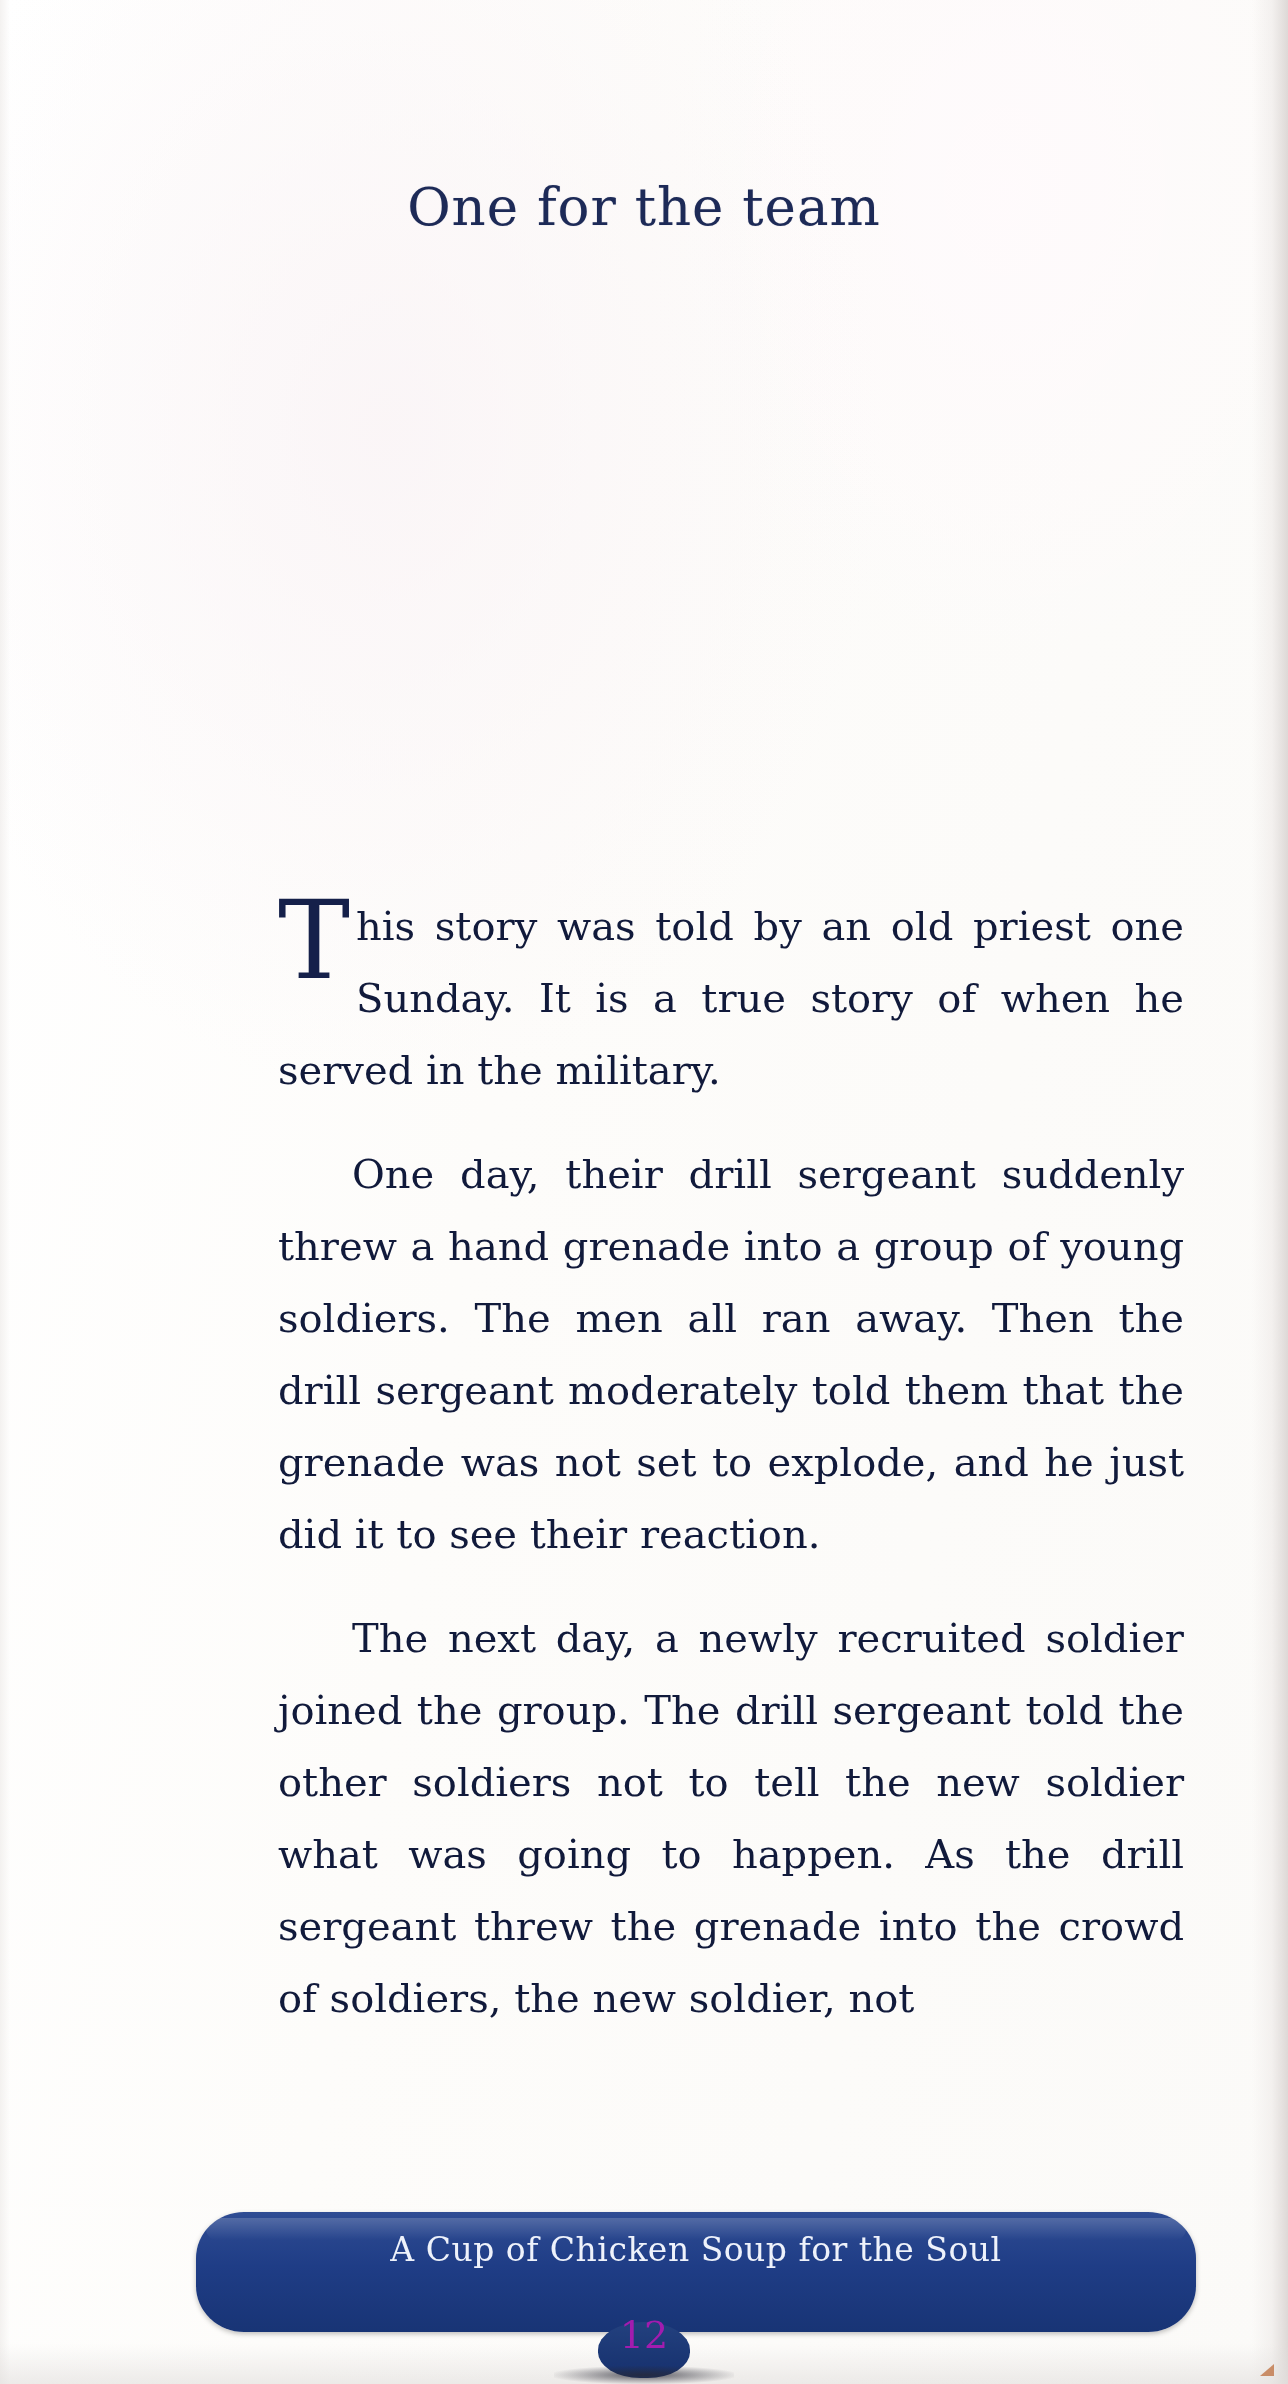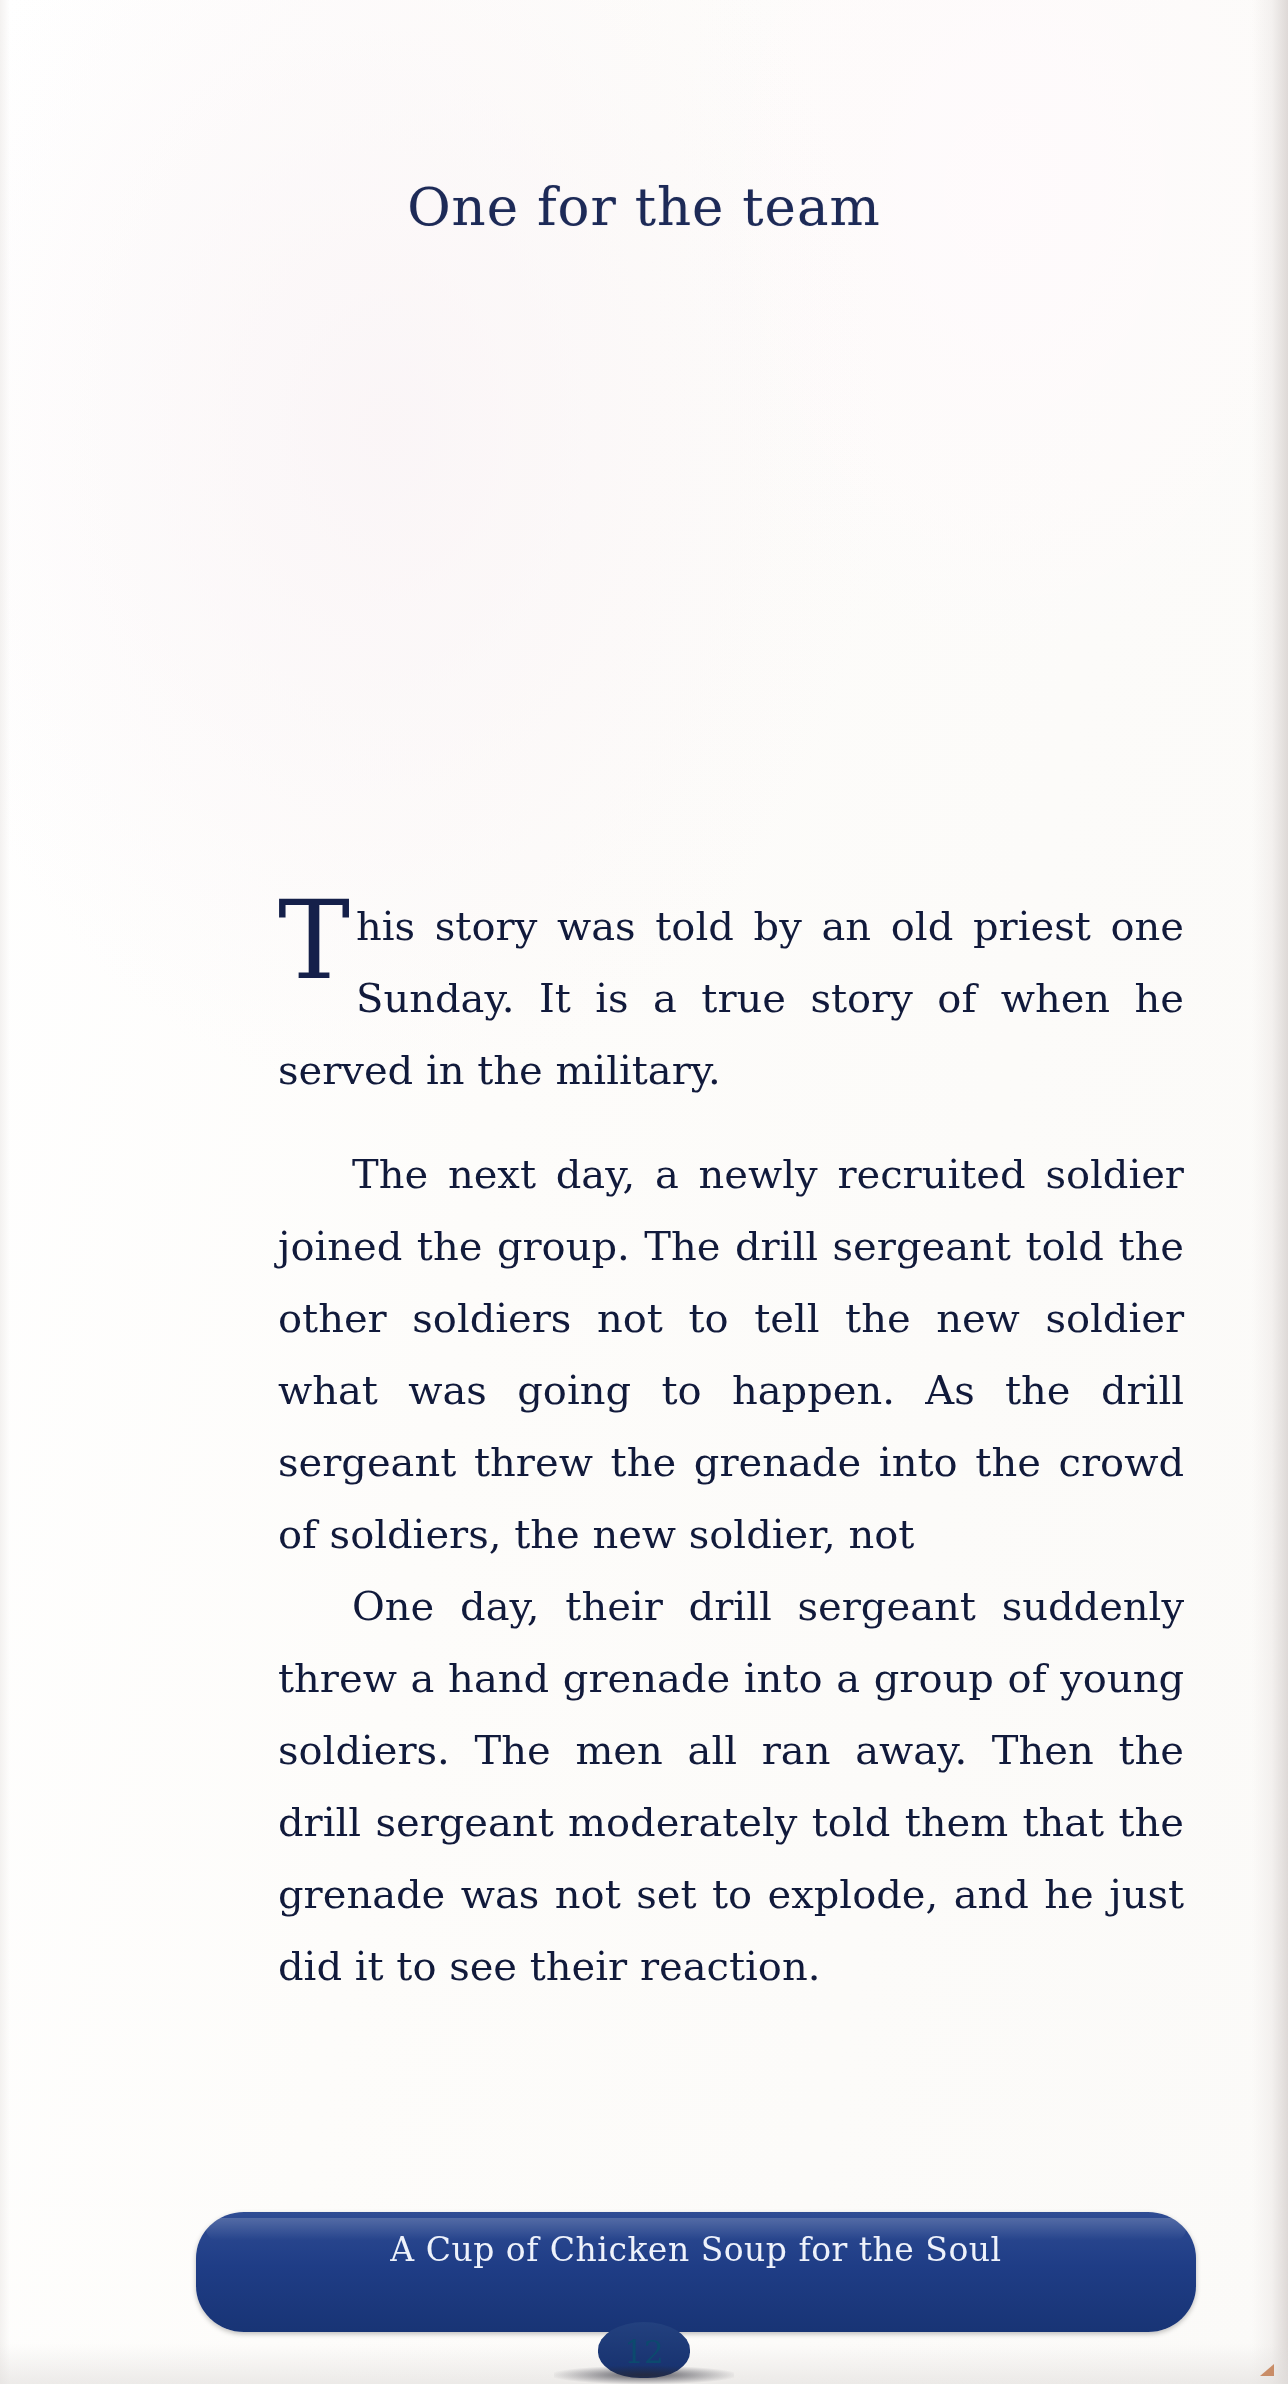--- a/index.html
+++ b/index.html
@@ -155,24 +155,24 @@
     width: 92px;
     height: 56px;
     border-radius: 50% 50% 46% 46%;
     background: linear-gradient(180deg, #23417f 0%, #16306d 100%);
     z-index: 3;
   }
   .page-number {
     position: absolute;
     left: 50%;
     transform: translateX(-50%);
-    bottom: 14px;
-    color: #0c4a6e;
-    font-family: "DejaVu Serif", serif;
-    font-size: 31px;
+    bottom: 27px;
+    color: #a21caf;
+    font-family: "DejaVu Serif", serif;
+    font-size: 38px;
     z-index: 4;
   }
 
   .spine-smudge {
     position: absolute;
     left: 50%;
     transform: translateX(-50%);
     bottom: 0;
     width: 180px;
     height: 18px;
@@ -199,22 +199,22 @@
   <div class="left-edge"></div>
   <div class="right-edge"></div>
   <div class="bottom-shadow"></div>
 
   <h1 class="title">One for the team</h1>
 
   <div class="body-block">
     <p class="para first">
       <span class="dropcap">T</span><span>his story was told by an old priest one Sunday. It is a true story of when he served in the military.</span>
     </p>
+    <p class="para indent">One day, their drill sergeant suddenly threw a hand grenade into a group of young soldiers. The men all ran away. Then the drill sergeant moderately told them that the grenade was not set to explode, and he just did it to see their reaction.</p>
     <p class="para indent last">The next day, a newly recruited soldier joined the group. The drill sergeant told the other soldiers not to tell the new soldier what was going to happen. As the drill sergeant threw the grenade into the crowd of soldiers, the new soldier, not</p>
-    <p class="para indent">One day, their drill sergeant suddenly threw a hand grenade into a group of young soldiers. The men all ran away. Then the drill sergeant moderately told them that the grenade was not set to explode, and he just did it to see their reaction.</p>
   </div>
 
   <div class="footer-banner">
     <div class="footer-text">A Cup of Chicken Soup for the Soul</div>
   </div>
   <div class="page-number-pill"></div>
   <div class="page-number">12</div>
 
   <div class="spine-smudge"></div>
   <div class="corner-mark"></div>

